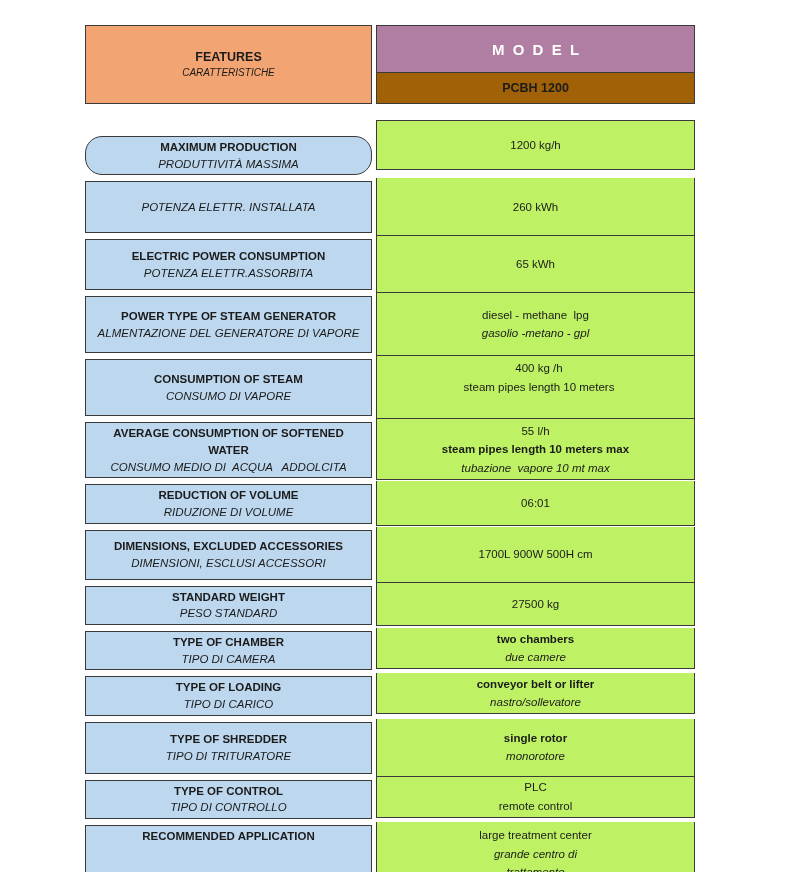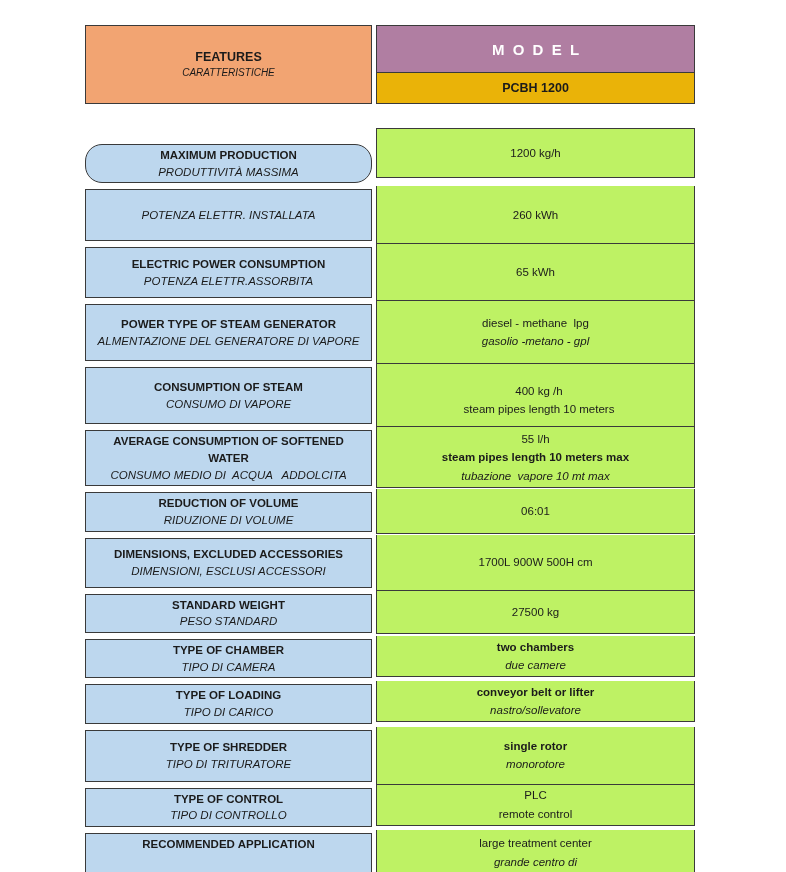--- a/index.html
+++ b/index.html
@@ -3,49 +3,49 @@
 <meta charset="utf-8">
 <style>
   * { margin:0; padding:0; box-sizing:border-box; }
   html,body { width:786px; height:872px; background:#ffffff;
     font-family:"Liberation Sans", sans-serif; color:#1b1b1b; }
   .sheet { position:relative; width:786px; height:872px; background:#fff; overflow:hidden; }
 
   .spec-table { position:absolute; left:85px; top:25px; width:610px; }
 
   
-  .hdr { display:grid; grid-template-columns:291px 1fr; margin-bottom:24px; }
+  .hdr { display:grid; grid-template-columns:291px 1fr; margin-bottom:16px; }
   .hdr-left { margin-right:4px; height:79px; background:#F2A472; border:1px solid #3a3a3a;
     display:flex; flex-direction:column; justify-content:center; align-items:center; text-align:center; }
   .hdr-left .en { font-weight:bold; font-size:12.5px; line-height:1.45; }
   .hdr-left .it { font-style:italic; font-size:10px; line-height:1.45; }
   .hdr-right { display:flex; flex-direction:column; }
   .model-cell { height:48px; background:#B07EA2; border:1px solid #3a3a3a;
     display:flex; align-items:center; justify-content:center;
     color:#ffffff; font-weight:bold; font-size:15px; letter-spacing:0.55em; text-indent:0.55em; }
-  .variant-cell { height:31px; background:#eab308; border:1px solid #3a3a3a; border-top:0;
+  .variant-cell { height:31px; background:#a16207; border:1px solid #3a3a3a; border-top:0;
     display:flex; align-items:center; justify-content:center; font-weight:bold; font-size:12.5px; }
 
   
   .body-grid { display:grid; grid-template-columns:291px 1fr; }
   .lcell { margin:3px 4px 3px 0; background:#BDD7EE; border:1px solid #3a3a3a;
     display:flex; flex-direction:column; justify-content:center; align-items:center;
     text-align:center; padding:2px 6px; }
   .lcell.first { margin-top:16px;border-radius:17px; }
   .lcell.last { margin-bottom:0;gap:40px; }
   .lcell .en { font-weight:bold; font-size:11.5px; line-height:1.45; white-space:pre-wrap; }
   .lcell .it { font-style:italic; font-size:11.5px; line-height:1.45; white-space:pre-wrap; }
   .rcell { background:#bef264; border:1px solid #3a3a3a; border-top:0;
     display:flex; flex-direction:column; justify-content:center; align-items:center;
     text-align:center; padding:2px 6px; }
   .rcell.first { border-top:1px solid #3a3a3a; }
   .rcell .v { font-size:11.5px; line-height:1.6; white-space:pre-wrap; }
   .rcell .b { font-weight:bold; }
   .rcell .i { font-style:italic; }
-  .rcell.spread { justify-content:flex-end; padding-top:3px; padding-bottom:8px;padding-left:13px; }
+  .rcell.spread { justify-content:flex-start; padding-top:3px; padding-bottom:8px;padding-left:13px; }
 </style>
 </head>
 <body>
 
 <div class="sheet">
   <div class="spec-table">
 
     <div class="hdr">
       <div class="hdr-left">
         <span class="en">FEATURES</span>

